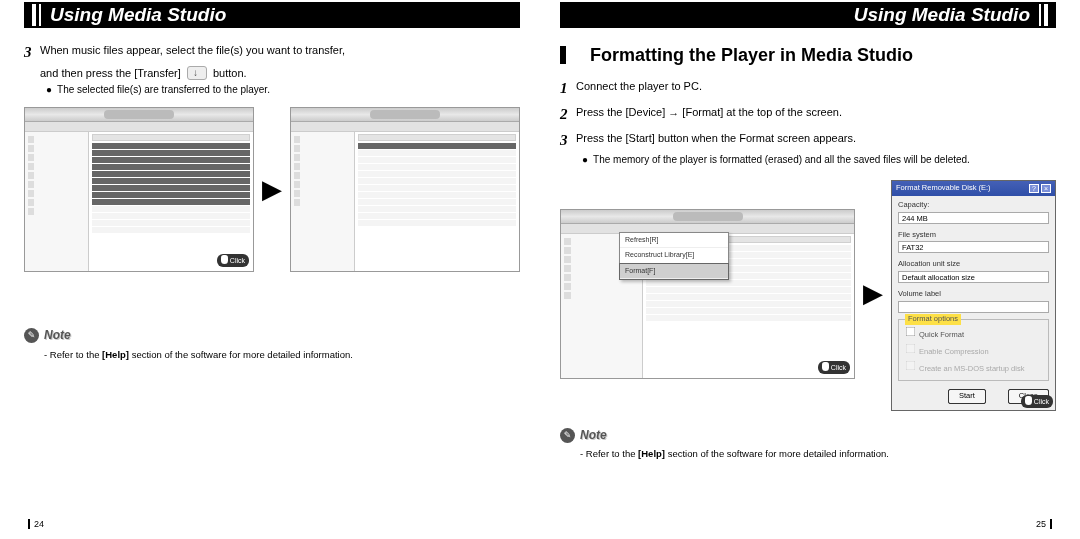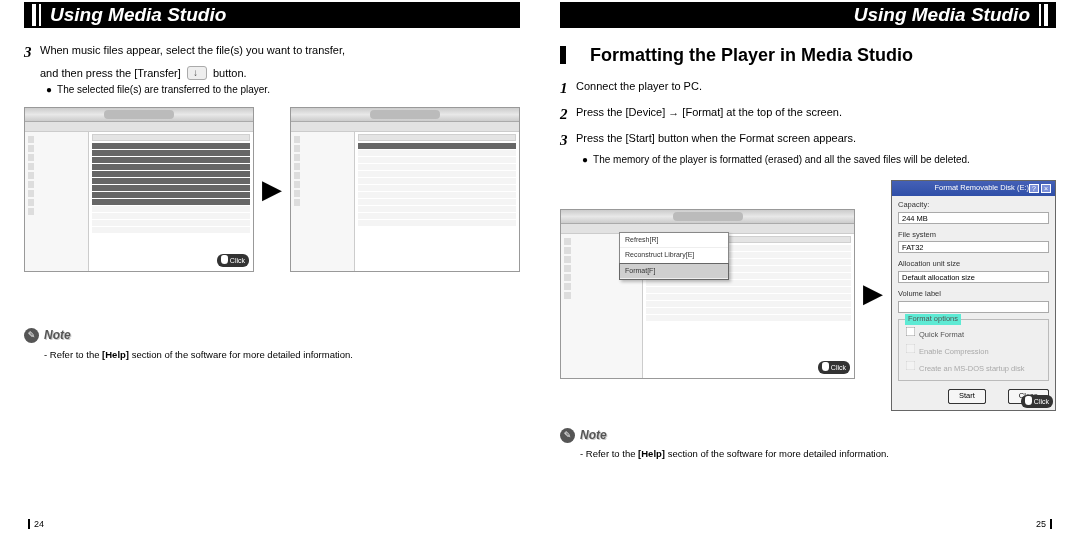--- a/index.html
+++ b/index.html
@@ -104,31 +104,31 @@
   }
   .ctx-menu .mi { padding: 2px 5px; border-bottom: 1px solid #eee; color: #333; }
   .ctx-menu .mi.hl { background: #cfcfcf; outline: 1px solid #666; }
   
   .dialog {
     width: 165px; border: 1px solid #666; background: #efefef; font-size: 7.5px;
     align-self: flex-start; margin-top: 2px; position: relative;
   }
   .dialog .dlg-title {
     background: linear-gradient(#4460b6,#2f4fa8); color: #fff; padding: 2px 4px;
-    display: flex; justify-content: flex-end; align-items: center;
+    display: flex; justify-content: space-between; align-items: center;
   }
   .dialog .winbtns { display: flex; gap: 2px; }
   .dialog .winbtn { width: 10px; height: 9px; border: 1px solid #fff; background: #7a8fd8; font-size: 7px; text-align: center; line-height: 8px; }
   .dialog .sect { padding: 4px 6px 2px 6px; }
   .dialog .lbl { color: #333; margin-bottom: 1px; }
   .dialog .field { height: 12px; border: 1px solid #aaa; background: #fff; padding: 0 3px; line-height: 12px; }
   .dialog .group {
     border: 1px solid #bbb; margin: 4px 6px; padding: 4px 5px; position: relative;
   }
-  .dialog .group .glabel { position: absolute; top: -6px; left: 6px; background: #5eead4; padding: 0 3px; color: #555; }
+  .dialog .group .glabel { position: absolute; top: -6px; left: 6px; background: #fde047; padding: 0 3px; color: #555; }
   .dialog .chk { color: #555; margin: 1px 0; }
   .dialog .chk input { transform: scale(0.75); margin-right: 2px; vertical-align: -1px; }
   .dialog .chk.disabled { color: #aaa; }
   .dialog .btns { display: flex; justify-content: flex-end; gap: 22px; padding: 4px 6px 6px 6px; }
   .dialog .btn { border: 1px solid #888; background: #f6f6f6; padding: 1px 10px; border-radius: 2px; outline: 1px solid #333; outline-offset: -1px; }
   .dialog .corner-click { right: 2px; bottom: 2px; }
 </style>
 </head>
 <body>
 

